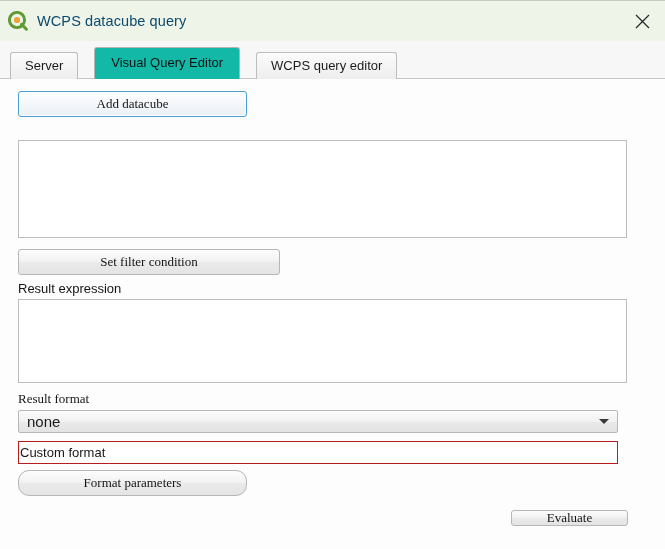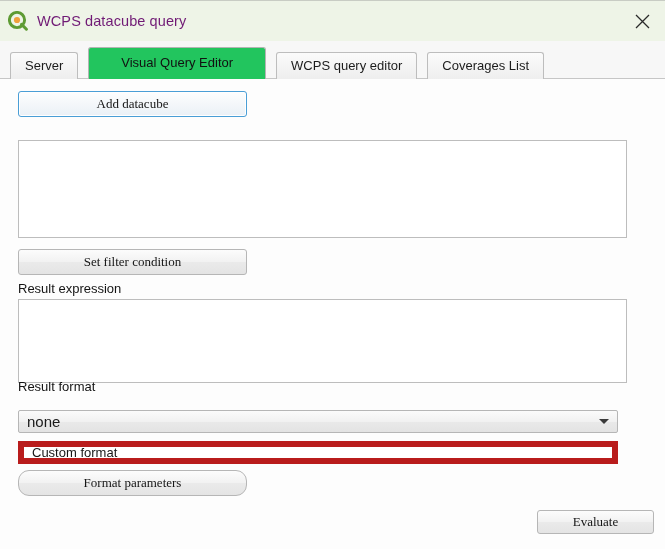--- a/index.html
+++ b/index.html
@@ -41,21 +41,21 @@
   }
   .app-icon {
     width: 20px;
     height: 20px;
     flex: 0 0 auto;
     margin-right: 9px;
     display: block;
   }
   .title-text {
     font-size: 14.5px;
-    color: #701a75;
+    color: #0c4a6e;
     white-space: nowrap;
     letter-spacing: 0.1px;
   }
   .close-btn {
     width: 46px;
     height: 40px;
     flex: 0 0 auto;
     display: flex;
     align-items: center;
     justify-content: center;
@@ -71,45 +71,45 @@
     height: 38px;
     background: #f7f7f7;
     box-sizing: border-box;
   }
   .tabstrip {
     position: absolute;
     left: 10px;
     bottom: 0;
     display: flex;
     align-items: flex-end;
-    gap: 10px;
+    gap: 16px;
   }
   .tab {
     height: 27px;
     line-height: 26px;
     padding: 0 14px;
     font-size: 13px;
     color: #1c1c1c;
     background: linear-gradient(to bottom, #fbfbfb 0%, #eeeeee 100%);
     border: 1px solid #bdbdbd;
     border-bottom: none;
     border-radius: 3px 3px 0 0;
     box-sizing: border-box;
     cursor: pointer;
     white-space: nowrap;
   }
   .tab.active {
     height: 32px;
     line-height: 30px;
-    background: #22c55e;
+    background: #14b8a6;
     border-color: #b4b4b4;
     color: #111111;
     position: relative;
     z-index: 3;
-    padding: 0 32px;
+    padding: 0 16px;
   }
   .tabbar-baseline {
     position: absolute;
     left: 0;
     bottom: 0;
     width: 665px;
     height: 1px;
     background: #c6c6c6;
   }
 
@@ -189,26 +189,26 @@
     display: block;
     width: 0; height: 0;
     border-left: 5px solid transparent;
     border-right: 5px solid transparent;
     border-top: 5px solid #3a3a3a;
   }
 
   .textinput {
     position: absolute;
     background: #ffffff;
-    border: 6px solid #b91c1c;
+    border: 1px solid #b91c1c;
     box-sizing: border-box;
     font-family: "Liberation Sans", "DejaVu Sans", sans-serif;
     font-size: 13px;
     color: #171717;
-    padding: 0 0 0 8px;
+    padding: 0 0 0 1px;
     outline: none;
   }
   .textinput::placeholder { color: #171717; opacity: 1; }
 </style>
 </head>
 <body>
 
 <div class="window">
 
   <div class="titlebar">
@@ -226,47 +226,46 @@
       </svg>
     </div>
   </div>
 
   <div class="tabbar">
     <div class="tabbar-baseline"></div>
     <div class="tabstrip">
       <div class="tab">Server</div>
       <div class="tab active">Visual Query Editor</div>
       <div class="tab">WCPS query editor</div>
-      <div class="tab">Coverages List</div>
     </div>
   </div>
 
   <div class="panel">
 
     <button class="btn focused" style="left:18px; top:12px; width:229px; height:26px;">Add datacube</button>
 
 
 
     <div class="listbox" style="left:18px; top:61px; width:609px; height:98px;"></div>
 
-    <button class="btn" style="left:18px; top:170px; width:229px; height:26px;">Set filter condition</button>
+    <button class="btn" style="left:18px; top:170px; width:262px; height:26px;">Set filter condition</button>
 
     <div class="field-label" style="left:18px; top:202px;">Result expression</div>
 
     <div class="textarea-box" style="left:18px; top:220px; width:609px; height:84px;"></div>
 
-    <div class="field-label" style="left:18px; top:300px;">Result format</div>
+    <div class="field-label" style="left:18px; top:312px;font-family:Liberation Serif, serif;">Result format</div>
 
     <div class="combo" style="left:18px; top:331px; width:600px; height:23px;">
       <span class="combo-value">none</span>
       <span class="combo-arrow">
           <i></i>
         </span>
     </div>
 
     <input class="textinput" type="text" style="left: 18px; top: 362px; width: 600px; height: 23px;" placeholder="Custom format">
 
     <button class="btn" style="left:18px; top:391px; width:229px; height:26px;border-radius:11px;">Format parameters</button>
 
-    <button class="btn" style="left:537px; top:431px; width:117px; height:24px;">Evaluate</button>
+    <button class="btn" style="left:511px; top:431px; width:117px; height:16px;">Evaluate</button>
 
   </div>
 </div>
 
 </body></html>

